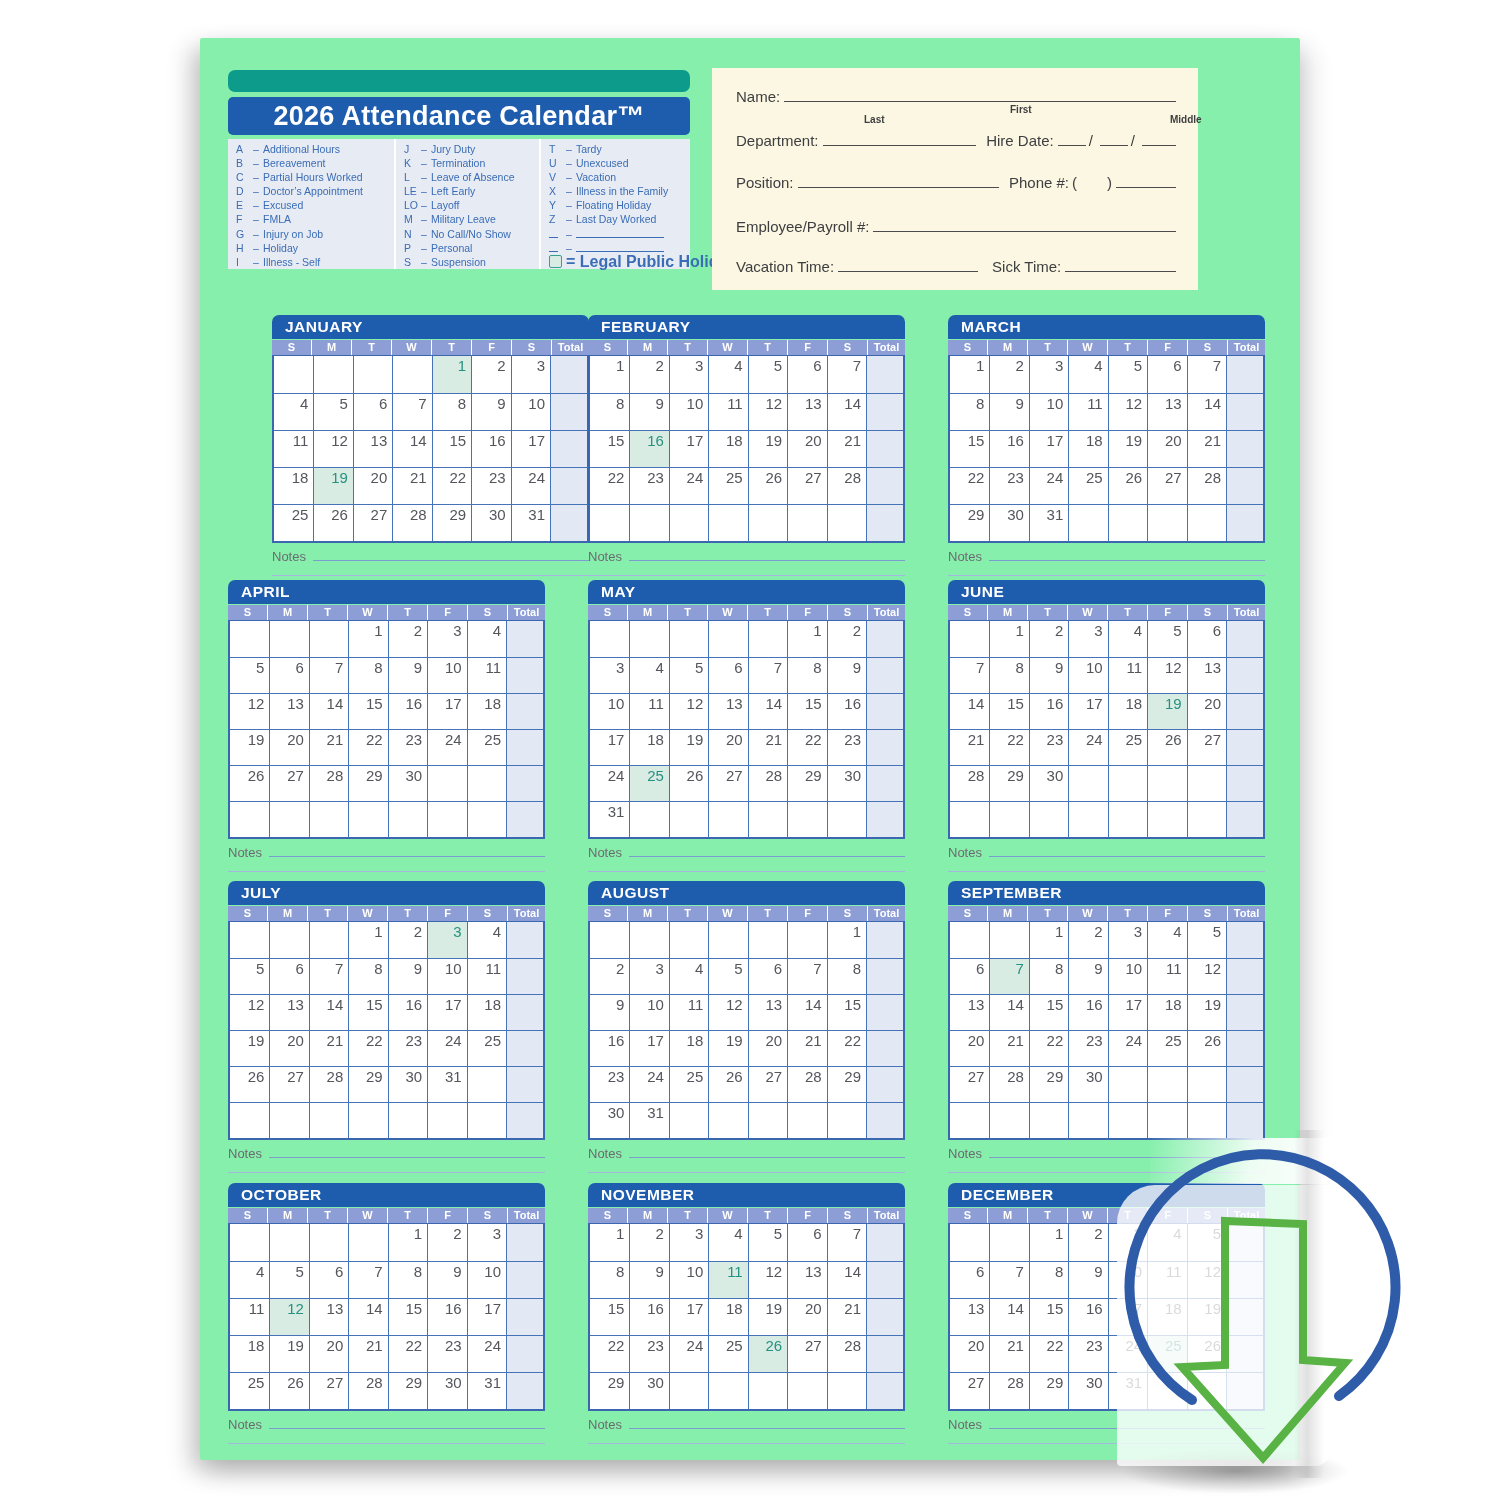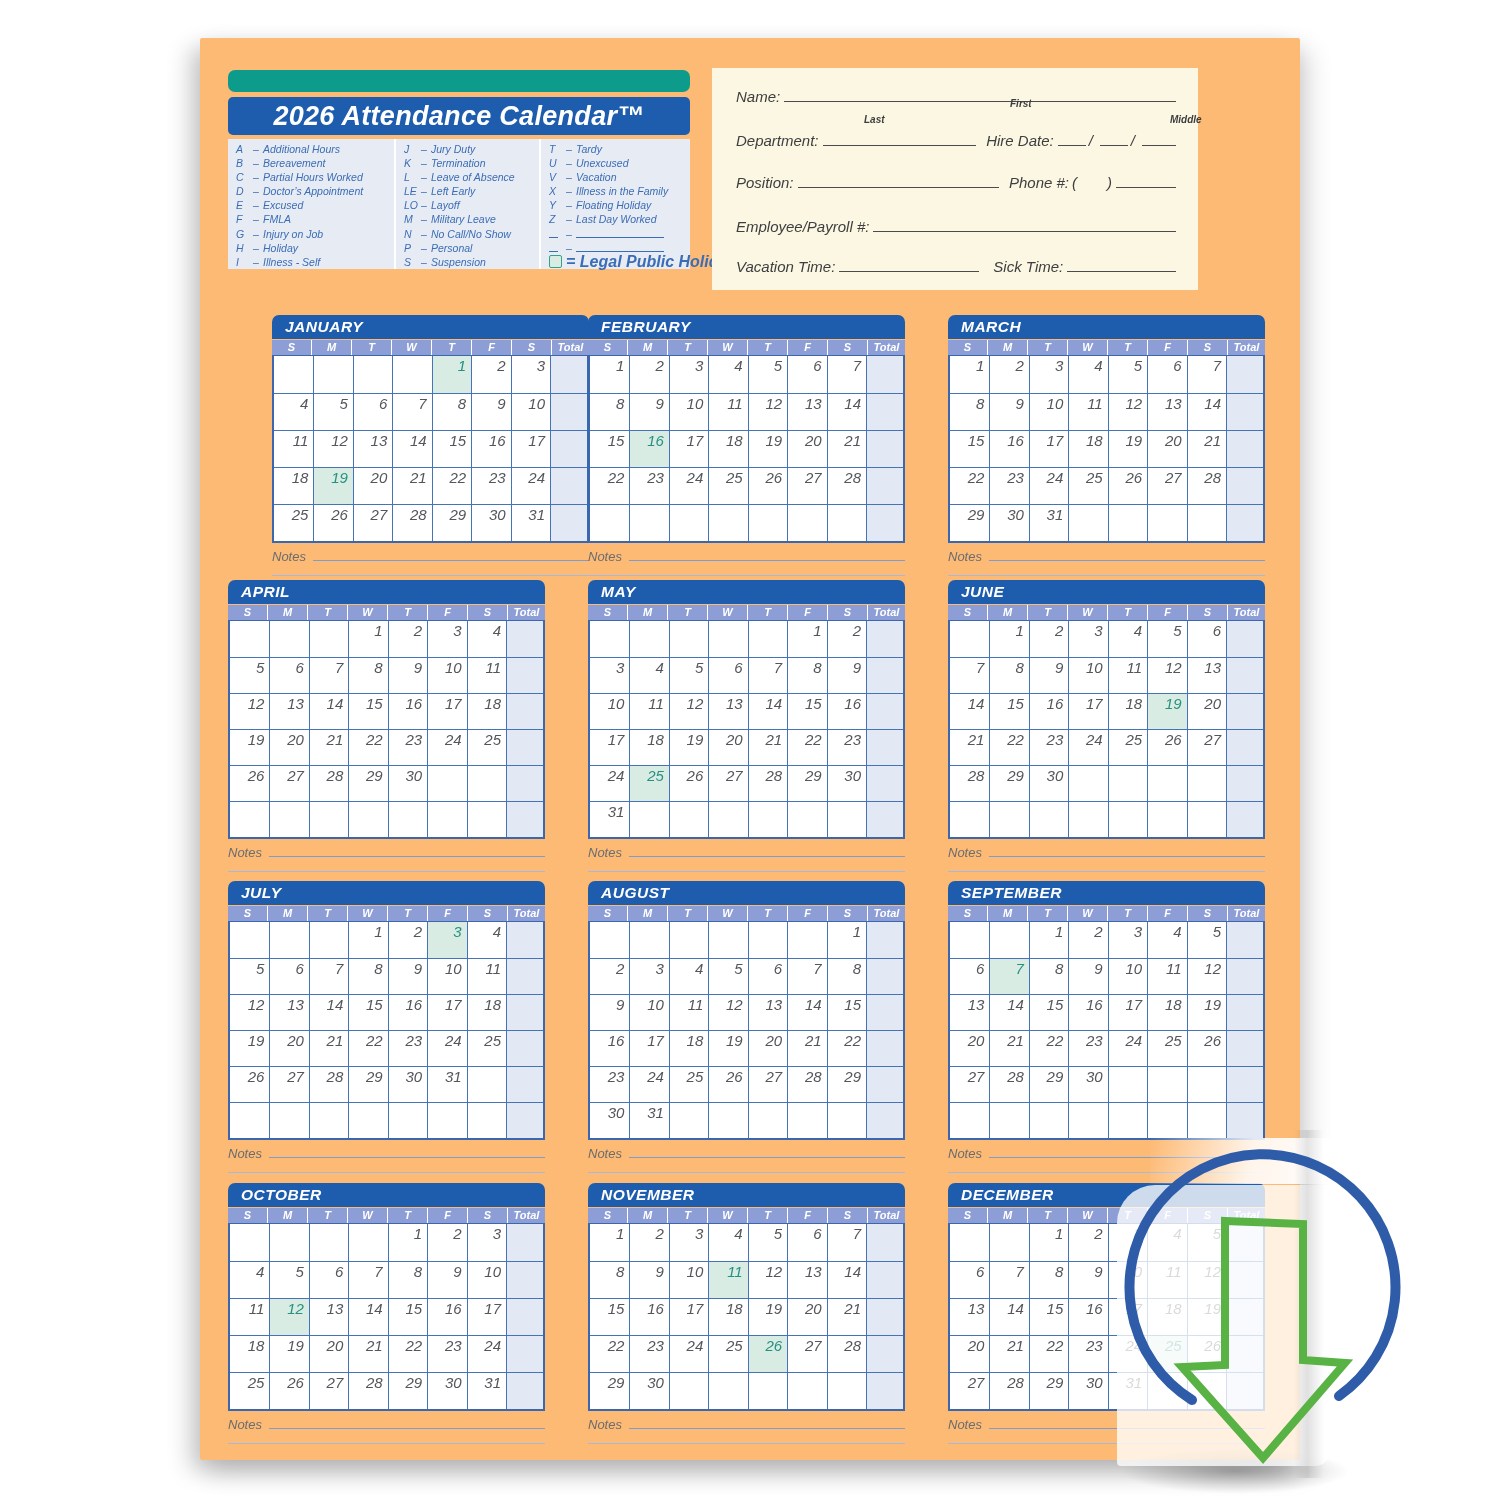--- a/index.html
+++ b/index.html
@@ -2,23 +2,22 @@
 <html style="--teal: #0d9c8b; --blue: #1e5dad; --dow: #8c9ed5; --gridline: #4672b7; --gridborder: #3a67b0; --total-fill: #e3e8f5; --hol-fill: #d9ece4; --hol-text: #279181; --code-text: #3a6db6; --form-bg: #fcf7e2; --day-text: #55565c; --notes-line: #7d9cd0;"><head>
 <meta charset="utf-8">
 <style>
   html,body { margin:0; padding:0; background:#ffffff; }
   #canvas {
     position:relative; width:1500px; height:1500px; overflow:hidden;
     font-family:"Liberation Sans", sans-serif;
   }
   .page {
     position:absolute; left:200px; top:38px; width:1100px; height:1422px;
-    background:#fdba74; border-radius:2px;
+    background:#86efac; border-radius:2px;
     box-shadow:-10px 10px 24px rgba(0,0,0,0.20), 8px 12px 26px rgba(0,0,0,0.16);
-    font-style:italic;
   }
   
   .teal-bar { position:absolute; left:28px; top:32px; width:462px; height:22px;
     background:var(--teal); border-radius:7px; }
   .title-bar { position:absolute; left:28px; top:59px; width:462px; height:38px;
     background:var(--blue); border-radius:5px; color:#fff; font-weight:bold;
     font-size:27px; line-height:38px; text-align:center; letter-spacing:0.3px; }
   .codes-panel { position:absolute; left:28px; top:101px; width:462px; height:152px; }
   .codes-header { height:22px; background:var(--blue); border-radius:6px 6px 0 0;
     color:#fff; font-weight:bold; font-size:15px; line-height:22px; padding-left:14px;
@@ -236,21 +235,21 @@
           </div>
         </div>
     </div>
 
     <div class="form-panel">
       <div class="frow" style="top:20px;">
         <span class="flabel">Name:</span>
         <span class="fline"></span>
       </div>
       <span class="fsub" style="left:152px; top:46px;">Last</span>
-      <span class="fsub" style="left:298px; top:30px;">First</span>
+      <span class="fsub" style="left:298px; top:36px;">First</span>
       <span class="fsub" style="left:458px; top:46px;">Middle</span>
 
       <div class="frow" style="top:64px;">
         <span class="flabel">Department:</span>
         <span class="fline"></span>
         <span class="flabel" style="margin-left:10px;">Hire Date:</span>
         <span class="fline fix" style="width:28px;"></span>
         <span class="fslash">/</span>
         <span class="fline fix" style="width:28px;"></span>
         <span class="fslash">/</span>

